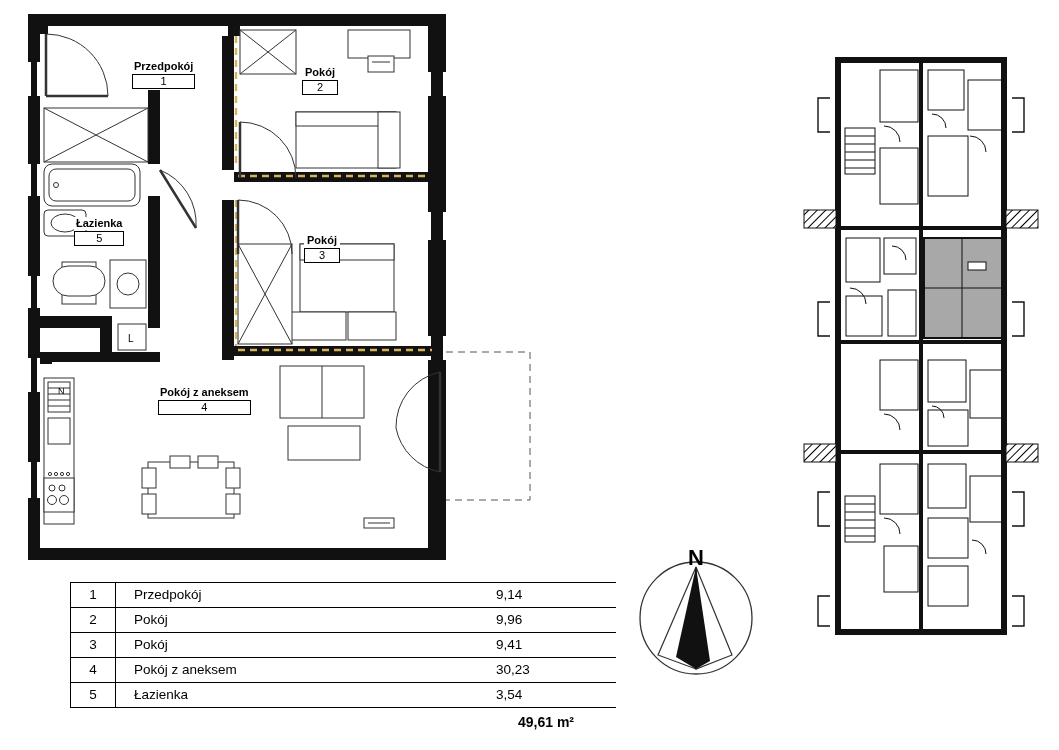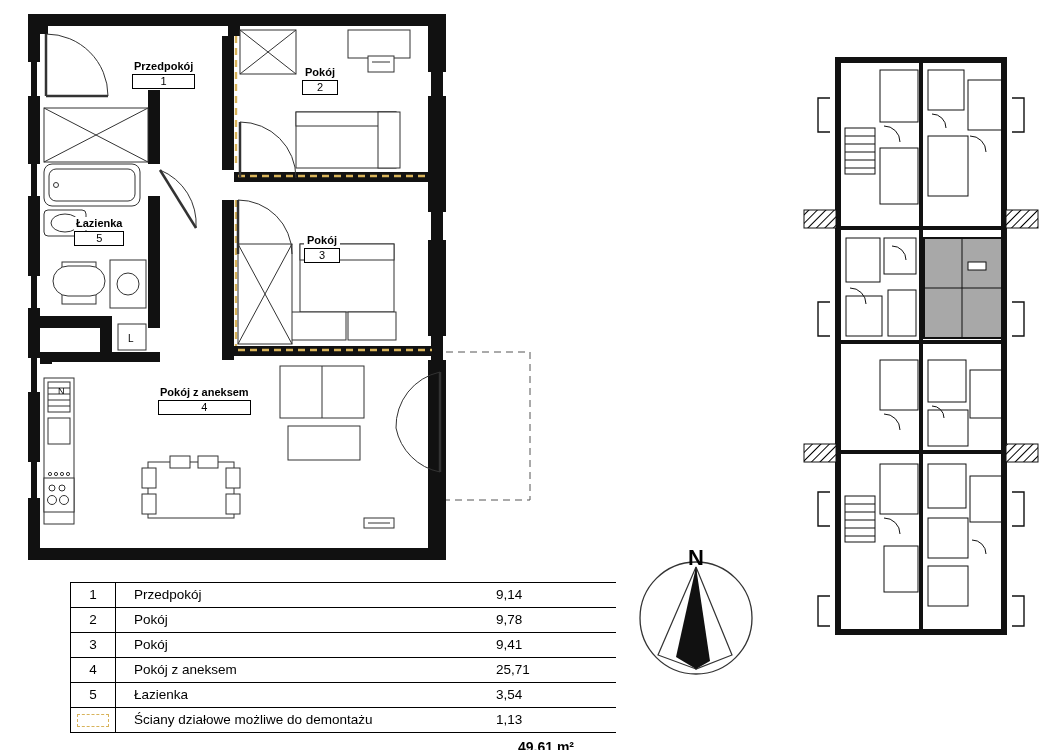--- a/index.html
+++ b/index.html
@@ -326,43 +326,36 @@
   <table>
     <tbody>
       <tr>
         <td class="c-num">1</td>
         <td class="c-name">Przedpokój</td>
         <td class="c-area">9,14</td>
       </tr>
       <tr>
         <td class="c-num">2</td>
         <td class="c-name">Pokój</td>
-        <td class="c-area">9,78</td>
+        <td class="c-area">9,96</td>
       </tr>
       <tr>
         <td class="c-num">3</td>
         <td class="c-name">Pokój</td>
         <td class="c-area">9,41</td>
       </tr>
       <tr>
         <td class="c-num">4</td>
         <td class="c-name">Pokój z aneksem</td>
-        <td class="c-area">25,71</td>
+        <td class="c-area">30,23</td>
       </tr>
       <tr>
         <td class="c-num">5</td>
         <td class="c-name">Łazienka</td>
         <td class="c-area">3,54</td>
-      </tr>
-      <tr>
-        <td class="c-num">
-          <span class="dash-swatch"></span>
-        </td>
-        <td class="c-name">Ściany działowe możliwe do demontażu</td>
-        <td class="c-area">1,13</td>
       </tr>
       <tr class="total-row">
         <td colspan="3" class="total">49,61 m²</td>
       </tr>
     </tbody>
   </table>
 </div>
 
 <div class="compass">
   <div class="n-letter">N</div>

